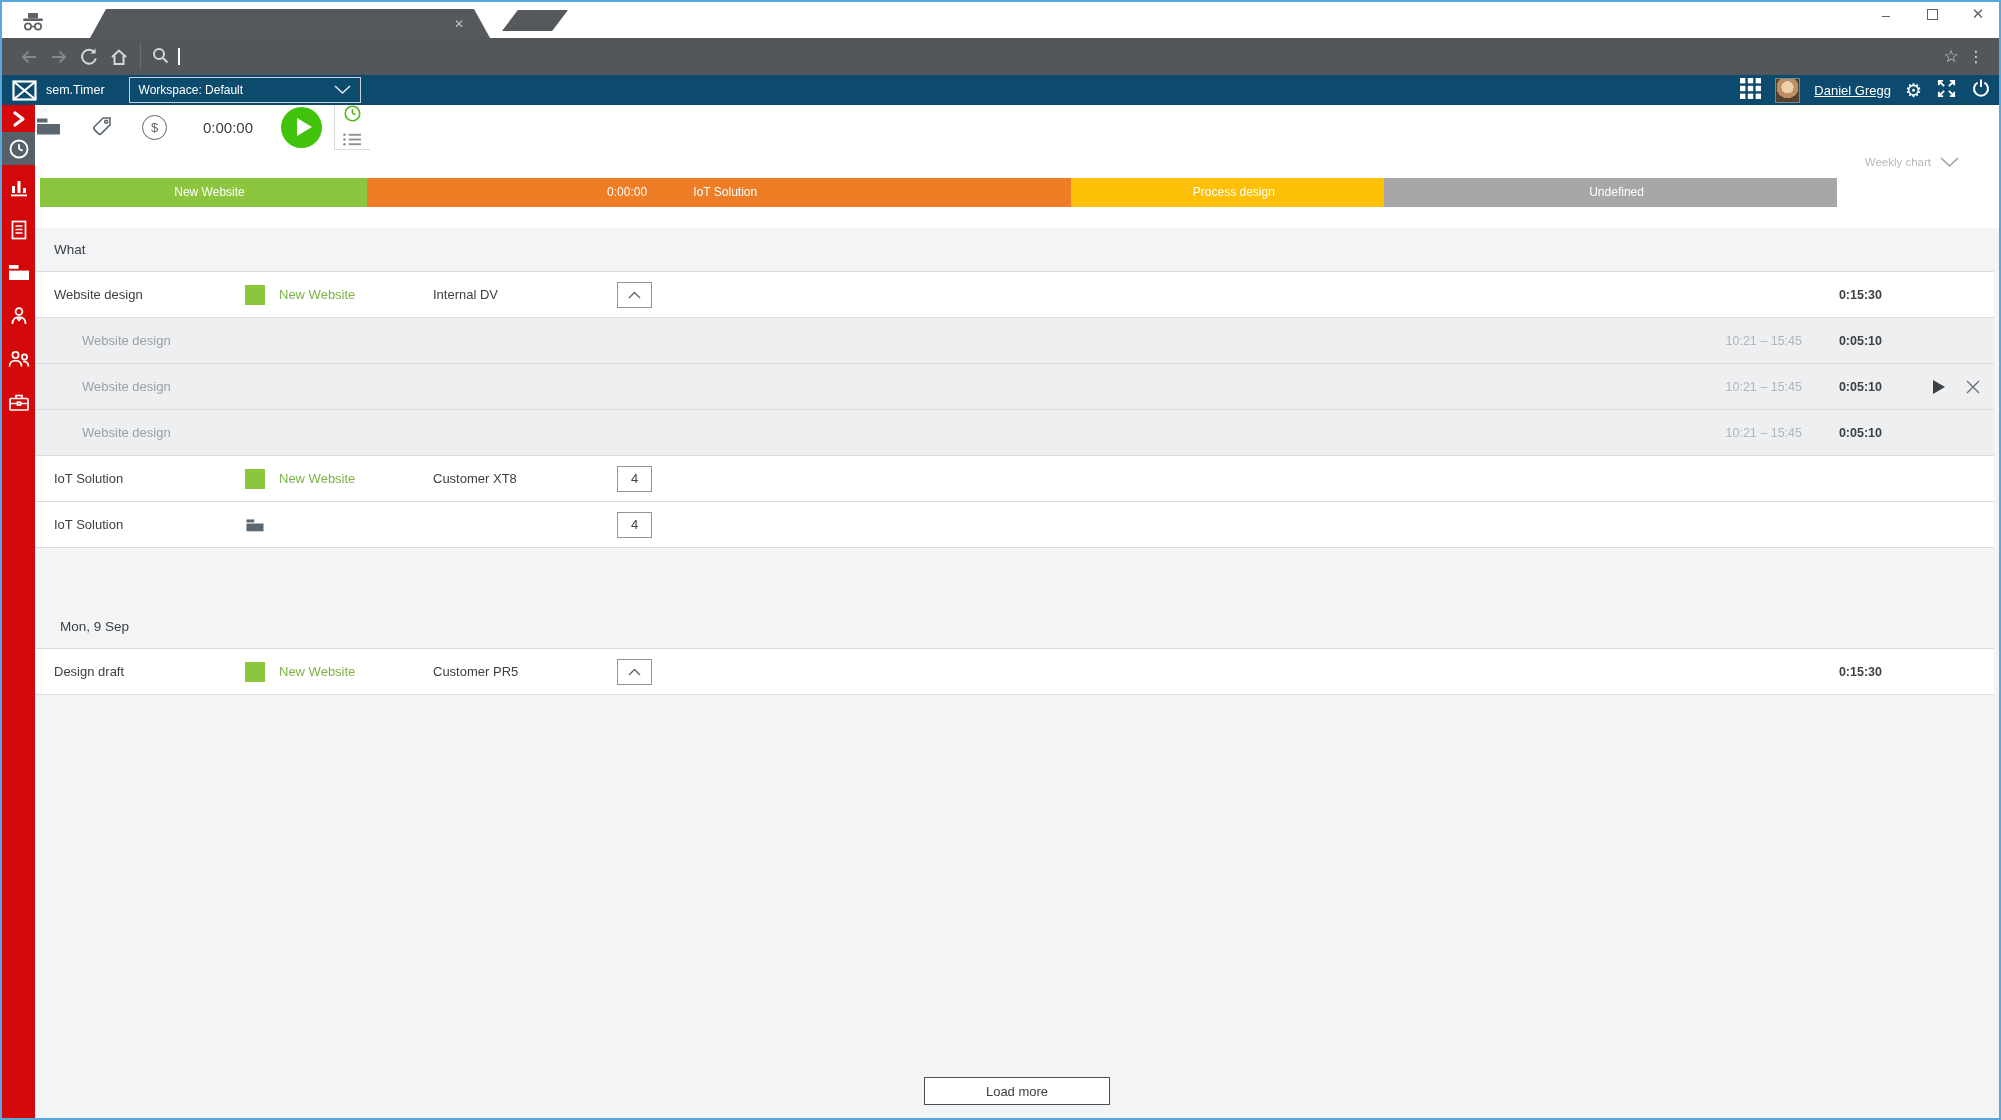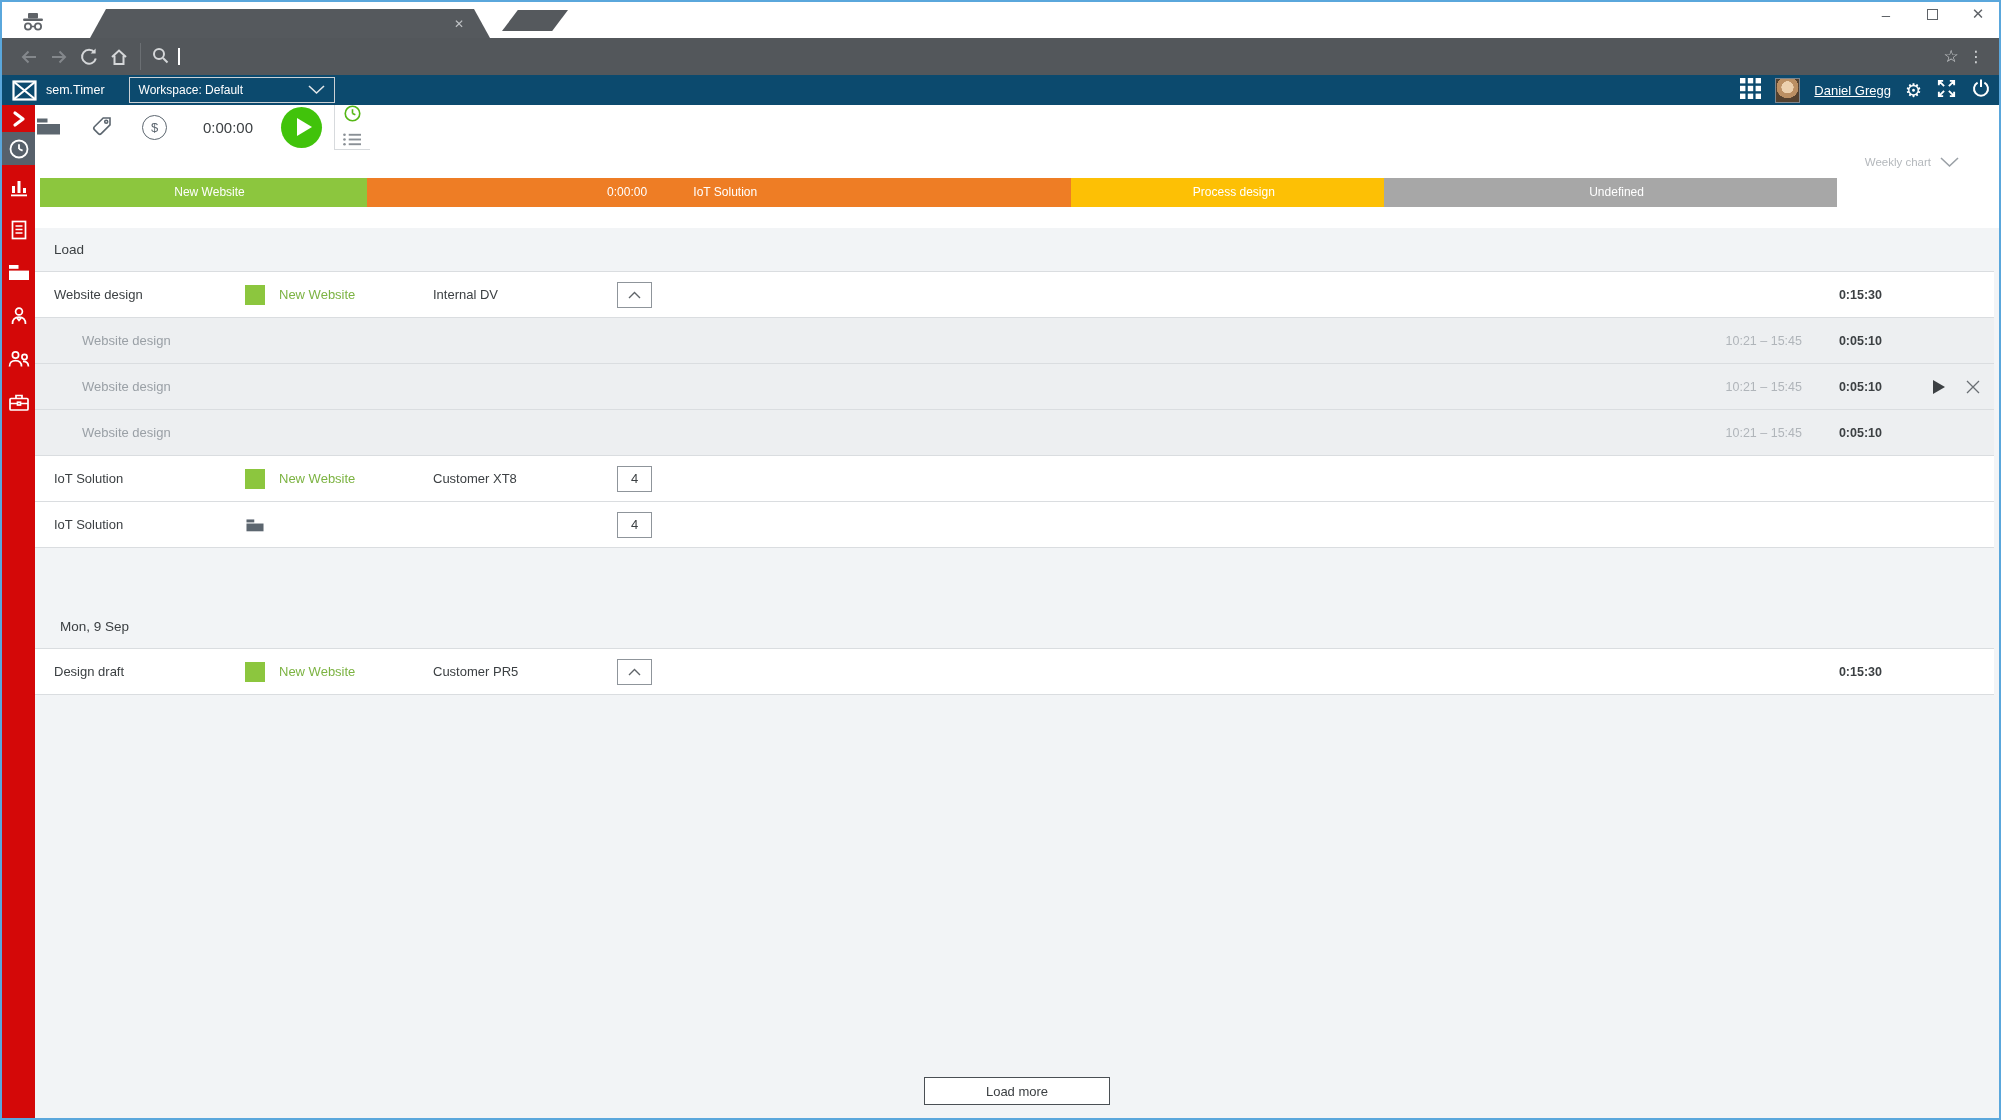--- a/index.html
+++ b/index.html
@@ -24,21 +24,21 @@
   .nav-ico { width:30px; display:flex; justify-content:center; align-items:center; }
   .omnibox { flex:1; height:27px; margin:0 14px 0 6px; border-left:1px solid #6b6f73; display:flex; align-items:center; padding-left:10px; }
   .caret { width:1.5px; height:17px; background:#ffffff; margin-left:9px; }
   .tb-star { color:#d5d7d9; font-size:17px; width:28px; text-align:center; }
   .tb-menu { color:#d5d7d9; font-size:16px; width:22px; text-align:center; letter-spacing:0; }
 
   
   .appheader { height:30px; background:#0c4a6e; display:flex; align-items:center; padding:0 8px; color:#fff; }
   .logo { margin:0 9px 0 2px; display:flex; }
   .app-name { font-size:12.5px; margin-right:24px; }
-  .workspace { width:206px; height:21px; border:1px solid #ccd1d5; display:flex; align-items:center; padding:12px 9px; font-size:12px; cursor:pointer; }
+  .workspace { width:232px; height:21px; border:1px solid #ccd1d5; display:flex; align-items:center; padding:12px 9px; font-size:12px; cursor:pointer; }
   .workspace svg { margin-left:auto; }
   .ah-right { margin-left:auto; display:flex; align-items:center; gap:14px; }
   .avatar { width:25px; height:25px; background:
       radial-gradient(circle at 50% 36%, #ecd0ae 0 32%, #bb8f63 33% 58%, #54412f 59% 100%);
       border:1px solid #7d868e; }
   .user-name { font-size:13px; text-decoration:underline; cursor:pointer; }
   .gear { font-size:19px; line-height:1; cursor:pointer; }
 
   
   .main { position:absolute; top:103px; left:0; right:0; bottom:0; }
@@ -312,21 +312,21 @@
         <div class="stackbar">
           <div class="seg" style="width: 18.2%; background: rgb(140, 198, 62);"><span>New Website</span></div>
           <div class="seg" style="width: 39.2%; background: rgb(238, 125, 37);"><span>IoT Solution</span><span class="seg-value">0:00:00</span></div>
           <div class="seg" style="width: 17.4%; background: rgb(253, 192, 5);"><span>Process design</span></div>
           <div class="seg" style="width: 25.2%; background: rgb(167, 167, 167);"><span>Undefined</span></div>
         </div>
       </div>
 
       <div class="listarea">
 
-        <div class="group-title">Load</div>
+        <div class="group-title">What</div>
         <div class="rows">
           <div class="row">
             <span class="c-name">Website design</span>
             <span class="c-swatch"></span>
             <span class="c-proj">New Website</span>
             <span class="c-client">Internal DV</span>
             <span class="c-box">
               <svg width="13" height="8" viewBox="0 0 13 8">
                   <polyline points="1,7 6.5,1.5 12,7" fill="none" stroke="#5f6469" stroke-width="1.4"></polyline>
                 </svg>

